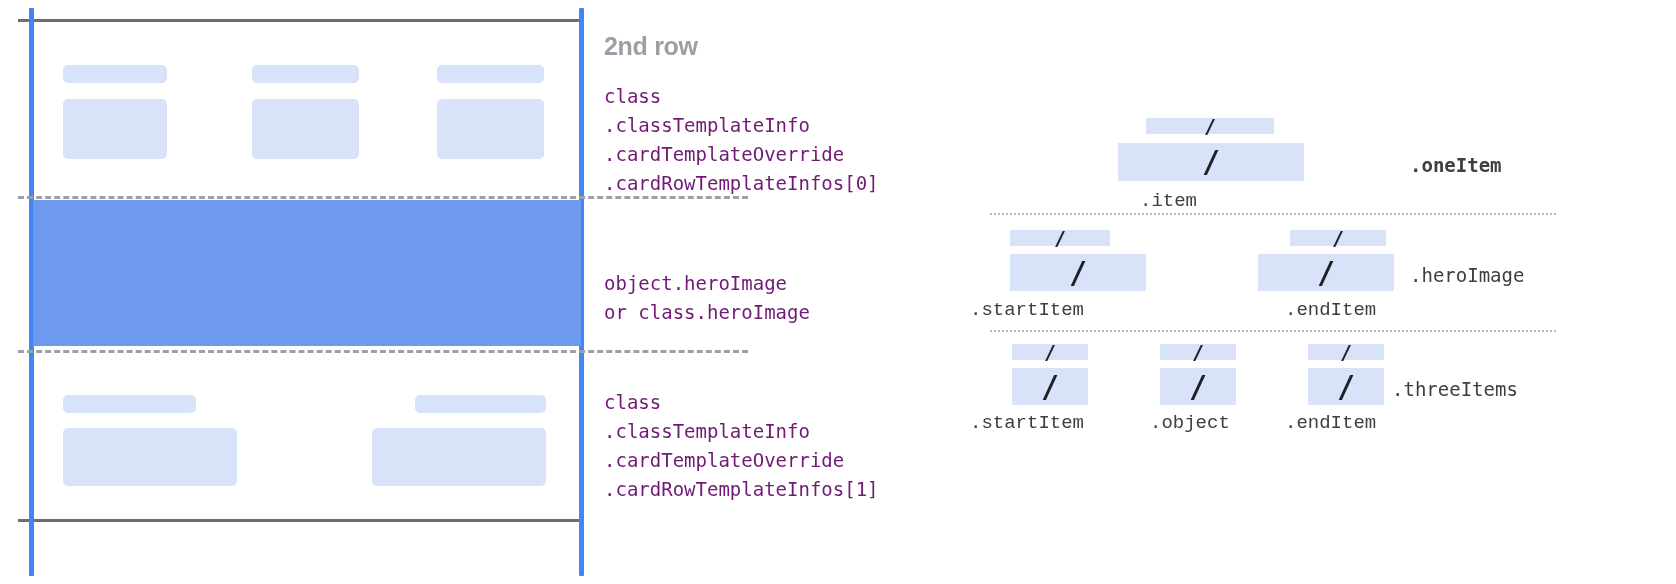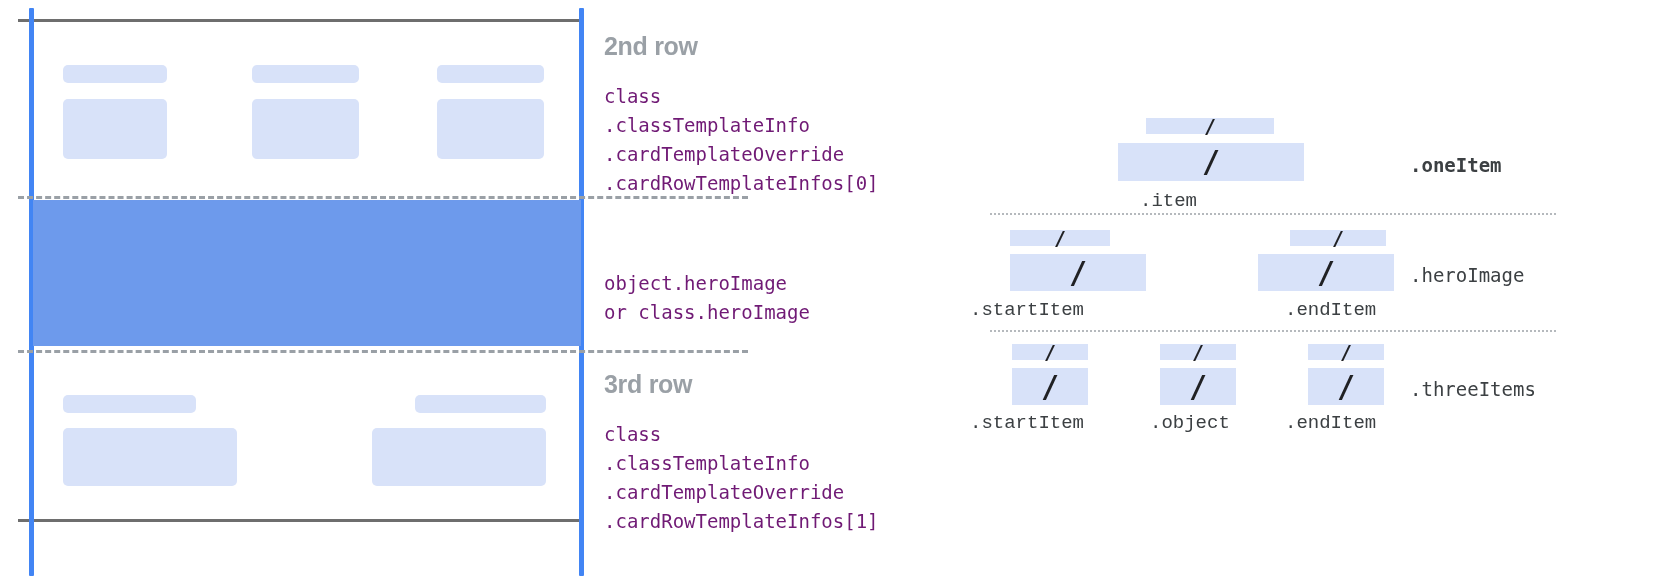--- a/index.html
+++ b/index.html
@@ -104,21 +104,21 @@
   
   .thr-s1{left:52px;top:344px;width:76px;height:16px;}
   .thr-b1{left:52px;top:368px;width:76px;height:37px;}
   .thr-l1{left:10px;top:412px;}
   .thr-s2{left:200px;top:344px;width:76px;height:16px;}
   .thr-b2{left:200px;top:368px;width:76px;height:37px;}
   .thr-l2{left:190px;top:412px;}
   .thr-s3{left:348px;top:344px;width:76px;height:16px;}
   .thr-b3{left:348px;top:368px;width:76px;height:37px;}
   .thr-l3{left:325px;top:412px;}
-  .thr-r{left:450px;top:378px;}
+  .thr-r{left:432px;top:378px;}
 </style>
 </head>
 <body>
 
 <div class="stage">
 
   <div class="card-frame">
 
     <div class="hline top"></div>
     <div class="hline bottom"></div>
@@ -151,21 +151,20 @@
 .cardTemplateOverride
 .cardRowTemplateInfos[0]</div>
   </div>
 
   <div class="anno anno-hero">
     <div class="code">object.heroImage
 or class.heroImage</div>
   </div>
 
   <div class="anno anno-3rd">
-    <div class="row-title">3rd row</div>
     <div class="code">class
 .classTemplateInfo
 .cardTemplateOverride
 .cardRowTemplateInfos[1]</div>
   </div>
 
   <div class="items">
 
     <div class="sep s1"></div>
     <div class="sep s2"></div>

